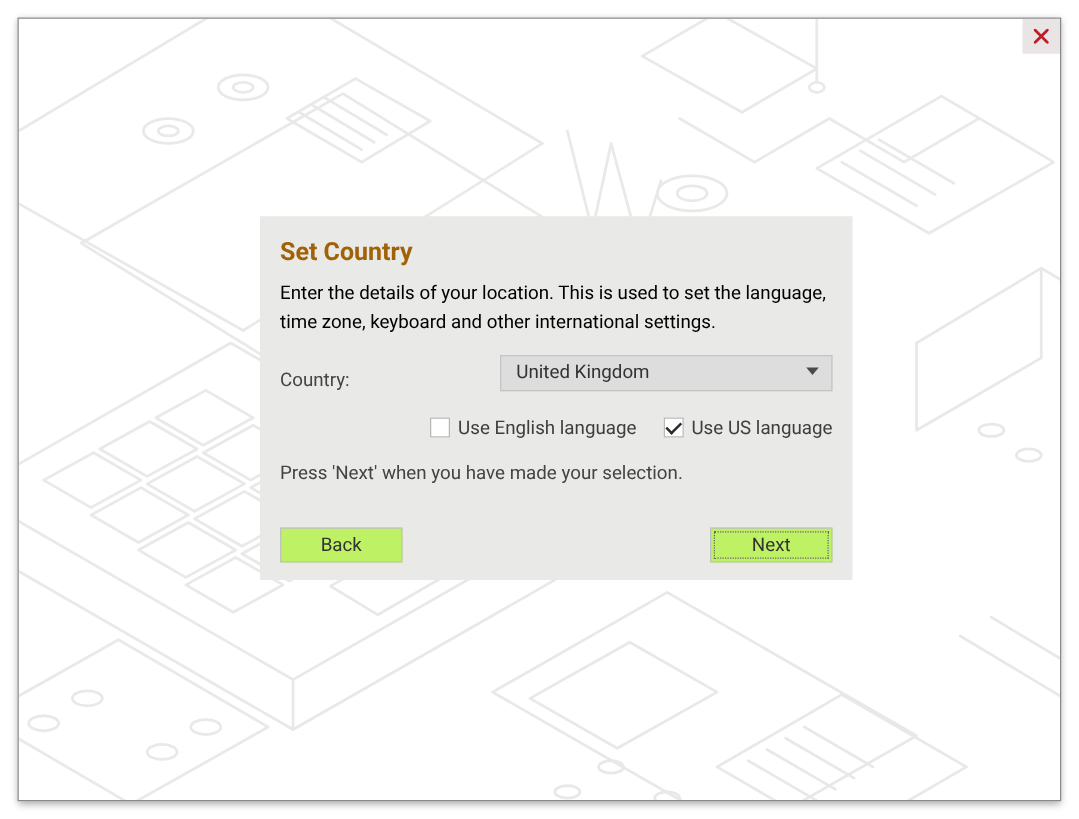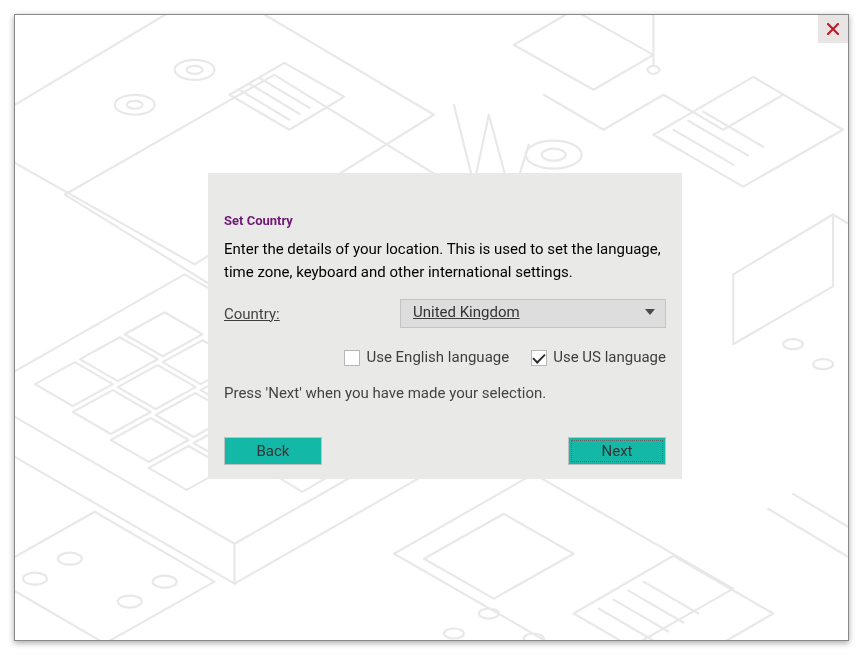--- a/index.html
+++ b/index.html
@@ -60,38 +60,36 @@
       top: 158px;
       width: 474px;
       background: #e9e9e7;
       padding: 16px 16px 14px 16px;
       color: #3e3e3e;
       font-size: 15px;
     }
     
     .dialog-title {
       font-weight: 700;
-      font-size: 13px;
-      color: #701a75;
+      font-size: 20px;
+      color: #a16207;
       margin-bottom: 10px;
-      margin-top: 24px;
     }
     
     .dialog-description {
       line-height: 1.5;
       margin-bottom: 16px;
       color: #000000;
     }
     
     .form-row {
       display: flex;
-      align-items: center;
+      align-items: flex-end;
       margin-bottom: 10px;
       gap: 8px;
-      text-decoration: underline;
     }
     
     .form-label {
       width: 168px;
       flex-shrink: 0;
       color: #444;
     }
     
     .combo {
       flex: 1;
@@ -117,21 +115,21 @@
     .checkbox-row {
       display: flex;
       justify-content: flex-end;
       gap: 22px;
       margin-top: 8px;
       margin-bottom: 18px;
     }
     
     .checkbox-item {
       display: flex;
-      align-items: flex-end;
+      align-items: center;
       gap: 6px;
       cursor: pointer;
     }
     
     .checkbox-box {
       width: 16px;
       height: 16px;
       background: #fff;
       border: 1px solid #b8b8b8;
       display: flex;
@@ -155,21 +153,21 @@
     }
     
     .button-row {
       display: flex;
       justify-content: space-between;
     }
     
     .btn {
       width: 98px;
       height: 28px;
-      background: #14b8a6;
+      background: #bef264;
       border: 1px solid #c0c0c0;
       display: flex;
       align-items: center;
       justify-content: center;
       cursor: pointer;
       color: #333;
       font-size: 15px;
     }
     
     .btn.focused {

